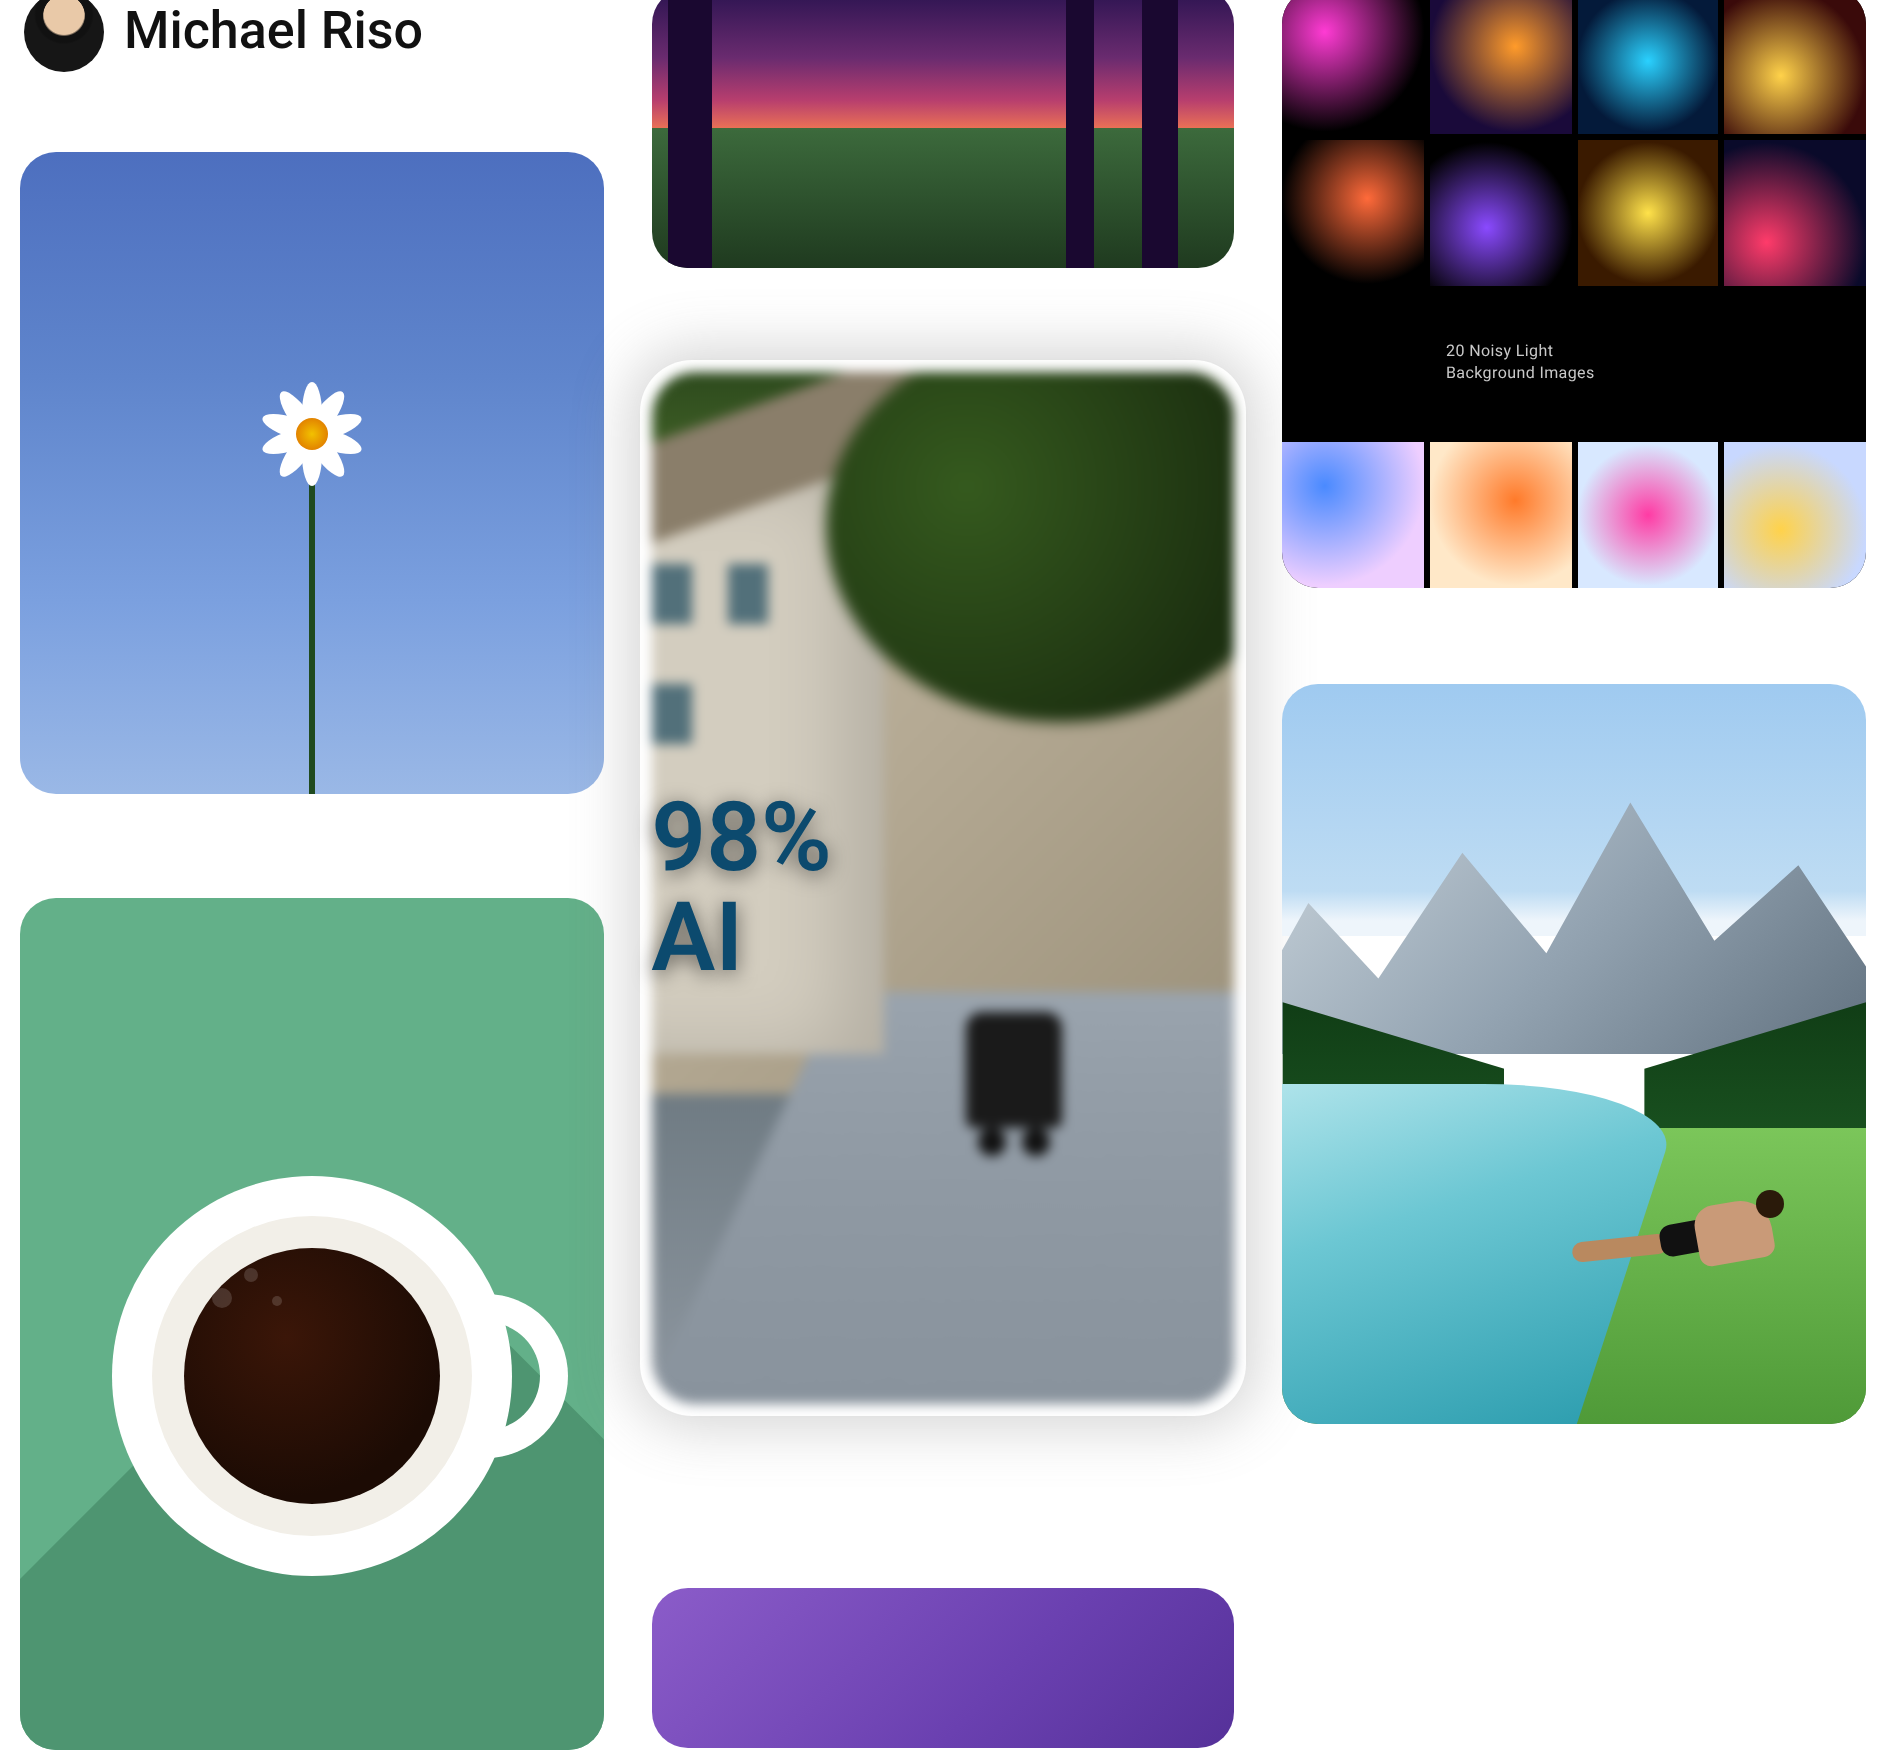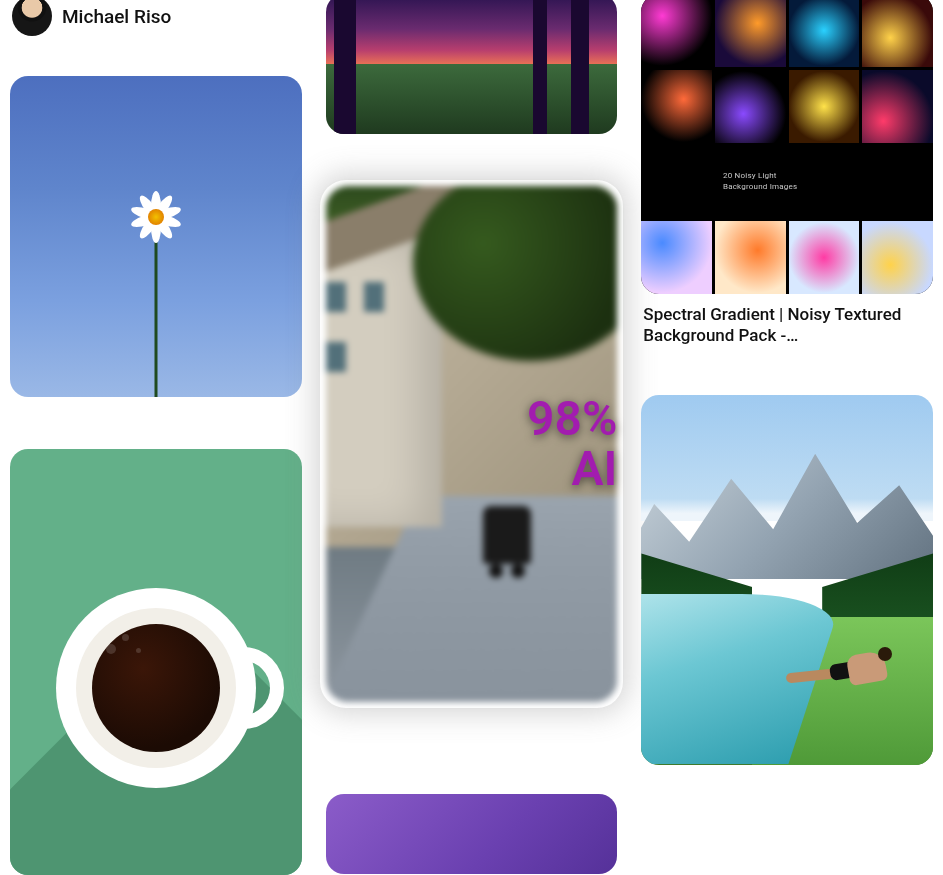--- a/index.html
+++ b/index.html
@@ -6,21 +6,21 @@
   body{width:943px;height:875px;overflow:hidden;position:relative;}
   
   .cols{display:flex;gap:24px;padding:0 10px;box-sizing:border-box;width:100%;height:100%;}
   .col{flex:1;display:flex;flex-direction:column;}
   .pin{border-radius:18px;overflow:hidden;position:relative;cursor:pointer;}
   .title{font-size:17px;font-weight:500;color:#111;line-height:1.25;margin:10px 2px 0;max-width:100%;}
   .byline{display:flex;align-items:center;gap:10px;margin:6px 2px 0;}
   .avatar{width:34px;height:34px;border-radius:50%;background:#888;flex:0 0 34px;position:relative;overflow:hidden;}
   .byline .name{font-size:17px;color:#111;}
   .byline.big .avatar{width:40px;height:40px;flex:0 0 40px;}
-  .byline.big .name{font-size:19px;font-weight:500;}
+  .byline.big .name{font-size:26px;font-weight:500;}
 
   
   
   .pin-sky{height:360px;margin-top:6px;background:linear-gradient(180deg,#4d6fbf 0%,#5f85cc 35%,#7ba0df 70%,#9ab8e6 100%);position:relative;}
   .pin-sky .stem{position:absolute;bottom:0;left:50%;width:3px;height:56%;background:#1f4a1f;transform:translateX(-50%);}
   .pin-sky .flower{position:absolute;left:50%;top:44%;transform:translate(-50%,-50%);}
   .pin-sky .center{width:16px;height:16px;border-radius:50%;background:radial-gradient(circle,#f2c100 0%,#e07b00 80%);position:absolute;left:50%;top:50%;transform:translate(-50%,-50%);z-index:2;}
   .pin-sky .petals{position:relative;width:60px;height:60px;}
   .pin-sky .petal{position:absolute;left:50%;top:50%;width:10px;height:26px;background:#fff;border-radius:50% 50% 50% 50% / 60% 60% 40% 40%;transform-origin:50% 100%;}
   
@@ -51,21 +51,21 @@
       linear-gradient(180deg,transparent 0%,transparent 70%,#6f7b83 70%,#8e97a0 100%),
       linear-gradient(135deg,#c7bda8 0%,#b4a993 40%,#8f856e 100%);}
   .pin-ai .house{position:absolute;left:-6%;top:10%;width:46%;height:56%;background:#d3cdbf;box-shadow:inset -20px 0 40px rgba(0,0,0,.15);}
   .pin-ai .house::before{content:"";position:absolute;top:-38px;left:-10px;width:130%;height:50px;background:#8a7e6a;transform:skewY(-20deg);}
   .pin-ai .win{position:absolute;width:20px;height:30px;background:#52707a;}
   .pin-ai .cart{position:absolute;left:54%;top:62%;width:48px;height:58px;background:#1a1a1a;border-radius:8px 8px 4px 4px;}
   .pin-ai .cart::after{content:"";position:absolute;bottom:-14px;left:6px;width:14px;height:14px;border-radius:50%;background:#111;box-shadow:22px 0 0 #111;}
   .pin-ai .path{position:absolute;left:32%;top:60%;width:70%;height:60%;background:linear-gradient(180deg,#9aa4ae,#7a848e);transform:perspective(260px) rotateX(50deg);transform-origin:top center;}
   .pin-ai .foliage{position:absolute;right:-10%;top:-4%;width:80%;height:38%;background:radial-gradient(circle at 30% 40%,#355a1e,#1c3010 70%);border-radius:50%;filter:blur(2px);}
 
-  .ai-overlay{position:absolute;inset:0;display:flex;flex-direction:column;align-items:flex-end;justify-content:center;color:#a21caf;text-shadow:0 2px 10px rgba(0,0,0,.55);font-weight:600;}
+  .ai-overlay{position:absolute;inset:0;display:flex;flex-direction:column;align-items:flex-start;justify-content:center;color:#0c4a6e;text-shadow:0 2px 10px rgba(0,0,0,.55);font-weight:600;}
   .ai-overlay .pct{font-size:48px;line-height:1.05;}
   .ai-overlay .lbl{font-size:48px;line-height:1.05;}
   .ai-glow{position:absolute;inset:-6px;border-radius:26px;box-shadow:0 0 28px 6px rgba(120,120,120,.30);pointer-events:none;}
 
   
   .pin-purple{height:80px;margin-top:92px;background:linear-gradient(135deg,#8b5cc9 0%,#6a40b0 60%,#553199 100%);}
 
   
   
   .pin-spectral{height:300px;margin-top:-6px;background:#000;display:grid;grid-template-columns:repeat(4,1fr);grid-template-rows:repeat(4,1fr);gap:3px;}
@@ -192,21 +192,20 @@
       <div class="midrow">20 Noisy Light
 Background Images</div>
       <div class="sw sw9"></div>
         <div class="sw sw10"></div>
         <div class="sw sw11"></div>
         <div class="sw sw12"></div>
     </div>
     <div style="display:grid;grid-template-columns:repeat(4,1fr);gap:3px;height:60px;border-radius:0 0 18px 18px;overflow:hidden;margin-top:-60px;position:relative;z-index:1;pointer-events:none;">
       
     </div>
-    <div class="title">Spectral Gradient | Noisy Textured Background Pack -…</div>
 
     <div class="pin pin-nature">
       <div class="mtn"></div>
       <div class="forest" style="left:0;width:38%;"></div>
       <div class="forest r" style="right:0;left:auto;width:38%;"></div>
       <div class="grass"></div>
       <div class="river"></div>
       <div class="person">
         <div class="legs"></div>
           <div class="shorts"></div>

